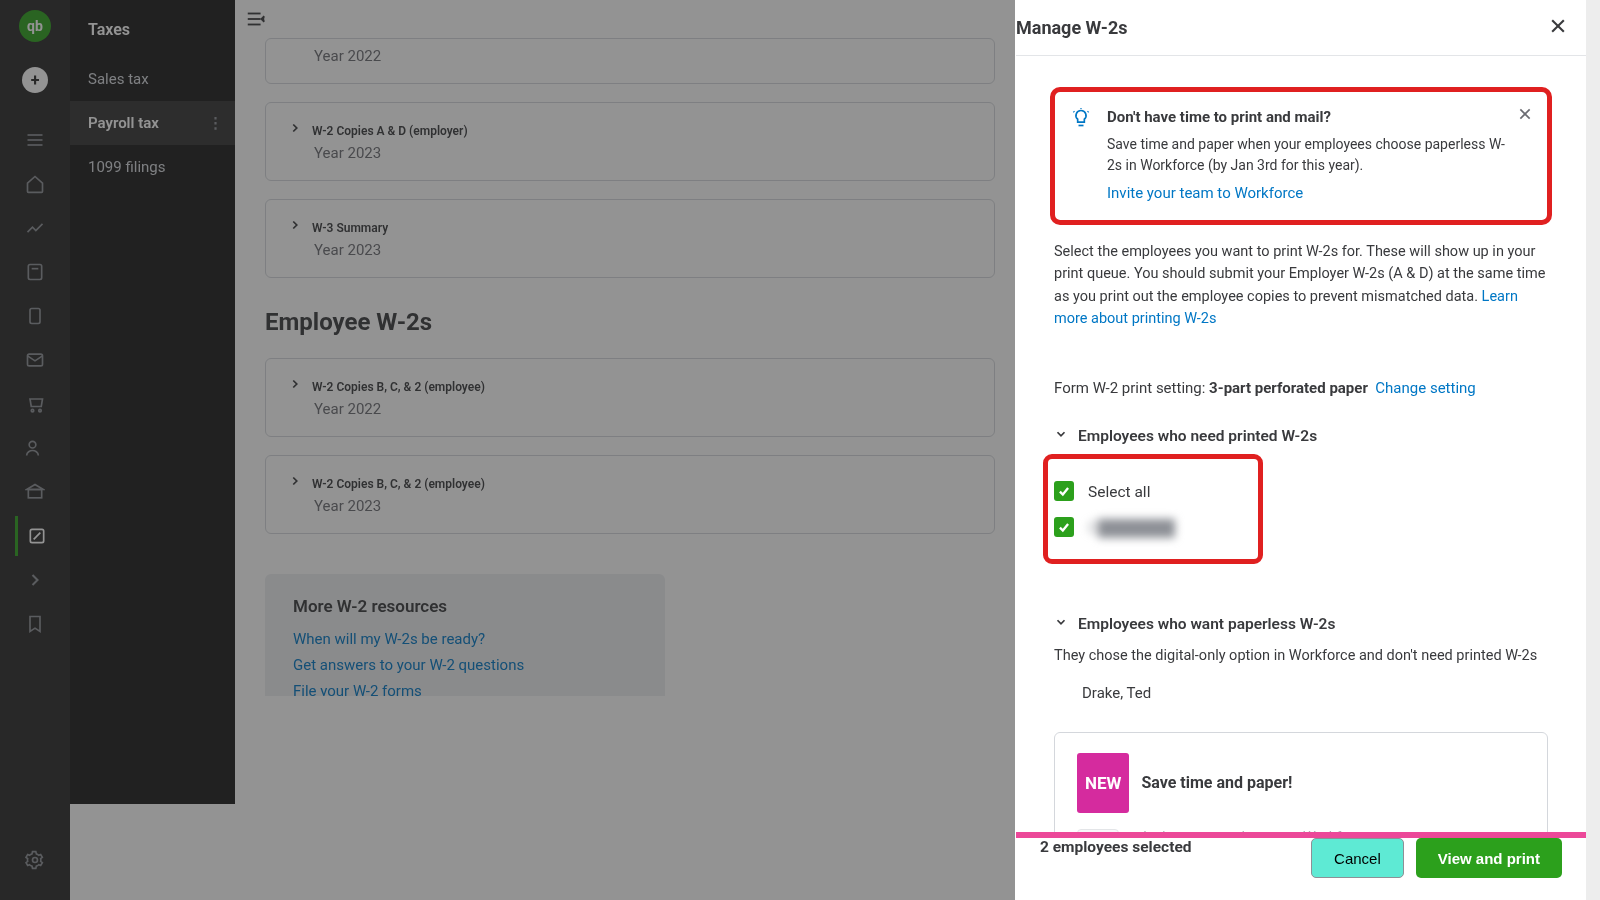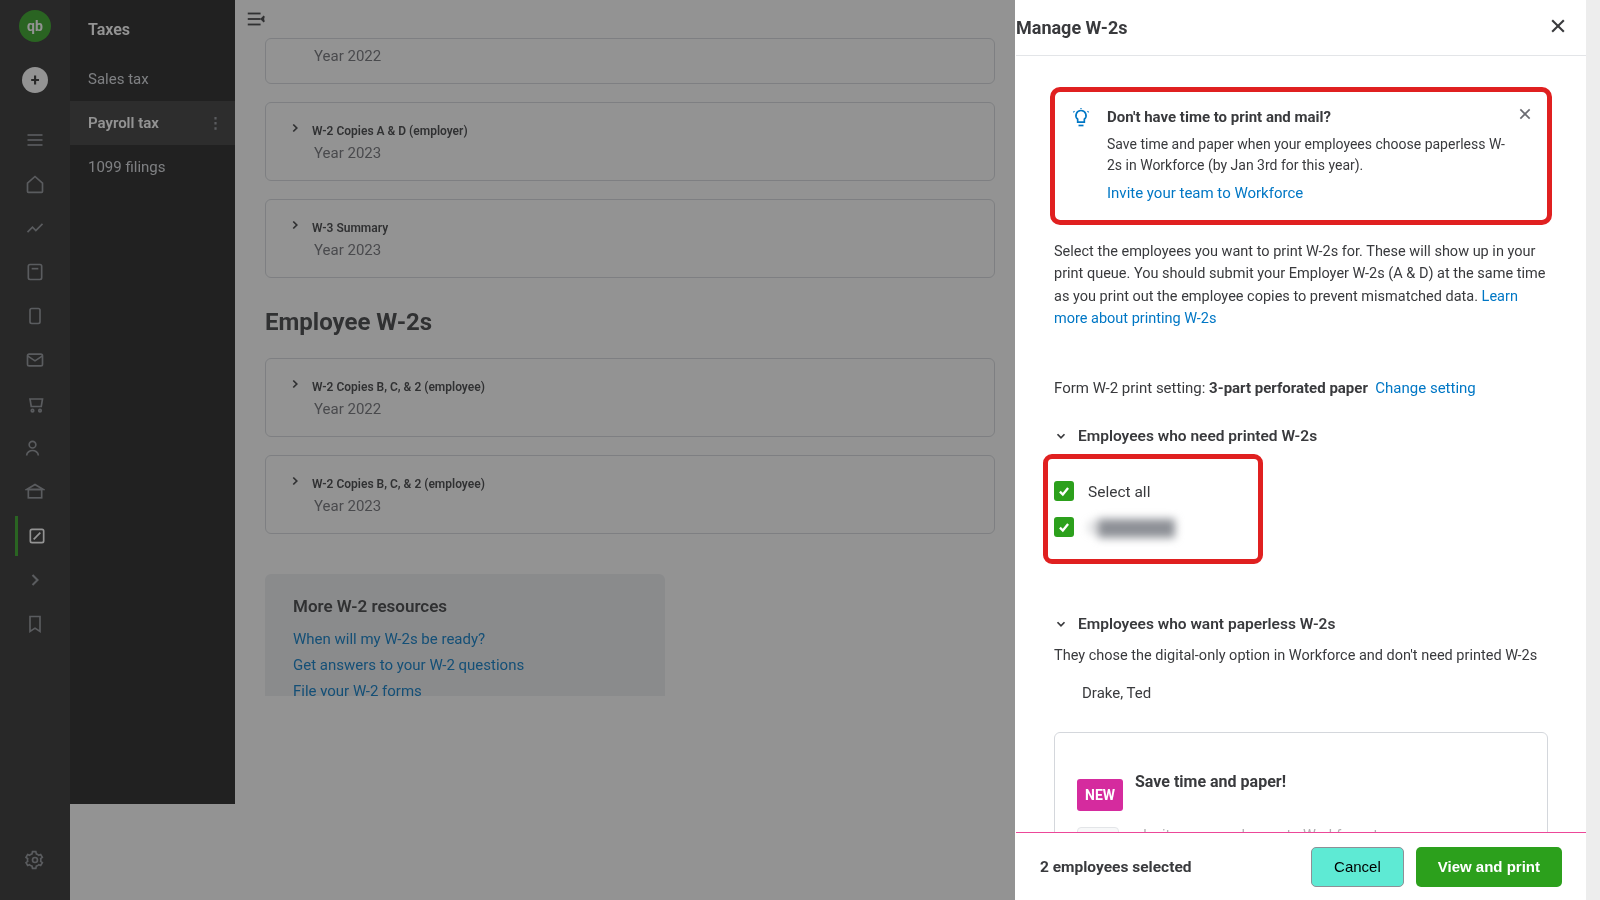--- a/index.html
+++ b/index.html
@@ -40,37 +40,37 @@
 .tip .bulb svg{width:20px;height:20px;}
 .tip .xx{ position:absolute; right:14px; top:14px; cursor:pointer;}
 .tip .xx svg{width:16px;height:16px;}
 .tip strong{font-size:15px; font-weight:700; display:block; margin-bottom:8px;}
 .tip p{font-size:14px; line-height:1.5; color:#393a3d;}
 .tip a{ color:#0077c5; font-size:15px; text-decoration:none; display:inline-block; margin-top:8px;}
 .blurb{ font-size:14.5px; line-height:1.55; margin:20px 0 16px;}
 .lnk{ color:#0077c5; text-decoration:none;}
 .setting{ font-size:15px; margin-bottom:30px;margin-top:48px;}
 .setting b{font-weight:700;}
-.sect{ display:flex; align-items:center; gap:10px; font-size:15.5px; font-weight:600; cursor:pointer; margin-bottom:14px;}
+.sect{ display:flex; align-items:flex-start; gap:10px; font-size:15.5px; font-weight:600; cursor:pointer; margin-bottom:14px;}
 .sect svg{width:14px;height:14px;}
 .checks{ outline:5px solid #e02020; border-radius:4px; padding:14px 10px 14px 6px; margin-left:-6px; width:210px; margin-bottom:56px;}
 .chk{ display:flex; align-items:flex-end; gap:14px; font-size:15.5px; padding:8px 0;}
 .chkbox{ width:20px; height:20px; border-radius:3px; background:#2ca01c; display:flex; align-items:center; justify-content:center; color:#fff;}
 .chkbox svg{width:14px;height:14px;}
 .blur{ filter:blur(4px); color:#8d9096;}
 .paperless p{ font-size:14.5px; margin:12px 0 20px;}
 .emp{ margin-left:28px; font-size:15px; margin-bottom:30px;}
 .promo{ border:1px solid #d4d7dc; border-radius:6px; padding:20px 22px;}
 .promo .hd{display:flex; align-items:center; gap:12px; margin-bottom:16px;}
-.badge{ background:#d52b9e; color:#fff; font-size:14px; font-weight:700; padding:8px 8px; border-radius:3px;margin-top:26px;}
+.badge{ background:#d52b9e; color:#fff; font-size:17px; font-weight:700; padding:20px 8px; border-radius:3px;}
 .promo strong{font-size:16px;}
 .promo .row2{display:flex; gap:24px; align-items:flex-start; opacity:0.4;}
 .docico{width:42px;height:42px;background:#eceef1;border:1px solid #babec5;border-radius:4px;}
 .promo .row2 p{font-size:14.5px;}
-.dfoot{ height:68px; border-top:1px solid #ec4899; display:flex; align-items:center; padding:0 24px; gap:12px;}
+.dfoot{ height:68px; border-top:6px solid #ec4899; display:flex; padding:0 24px; gap:12px;}
 .dfoot .cnt{ font-size:15.5px; font-weight:700; margin-right:auto;}
 .btn{ height:40px; padding:0 22px; border-radius:5px; font-size:15px; font-weight:500; cursor:pointer;}
 .btn.sec{ background:#5eead4; border:1px solid #8d9096; }
 .btn.pri{ background:#2ca01c; border:none; color:#fff; font-weight:600;}
 .scrollshade{position:absolute; right:0; top:0; width:14px; height:900px; background:#ededed;}
 </style>
 </head>
 <body>
 
 <div class="rail">

